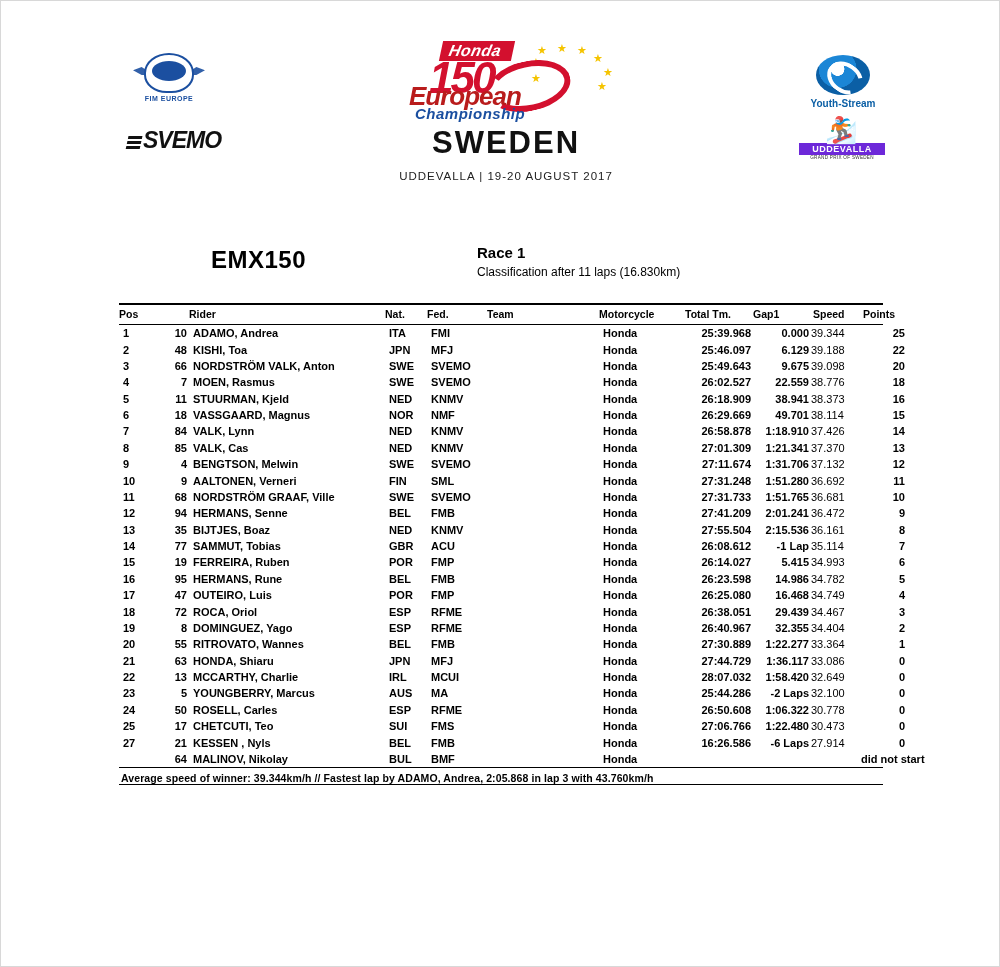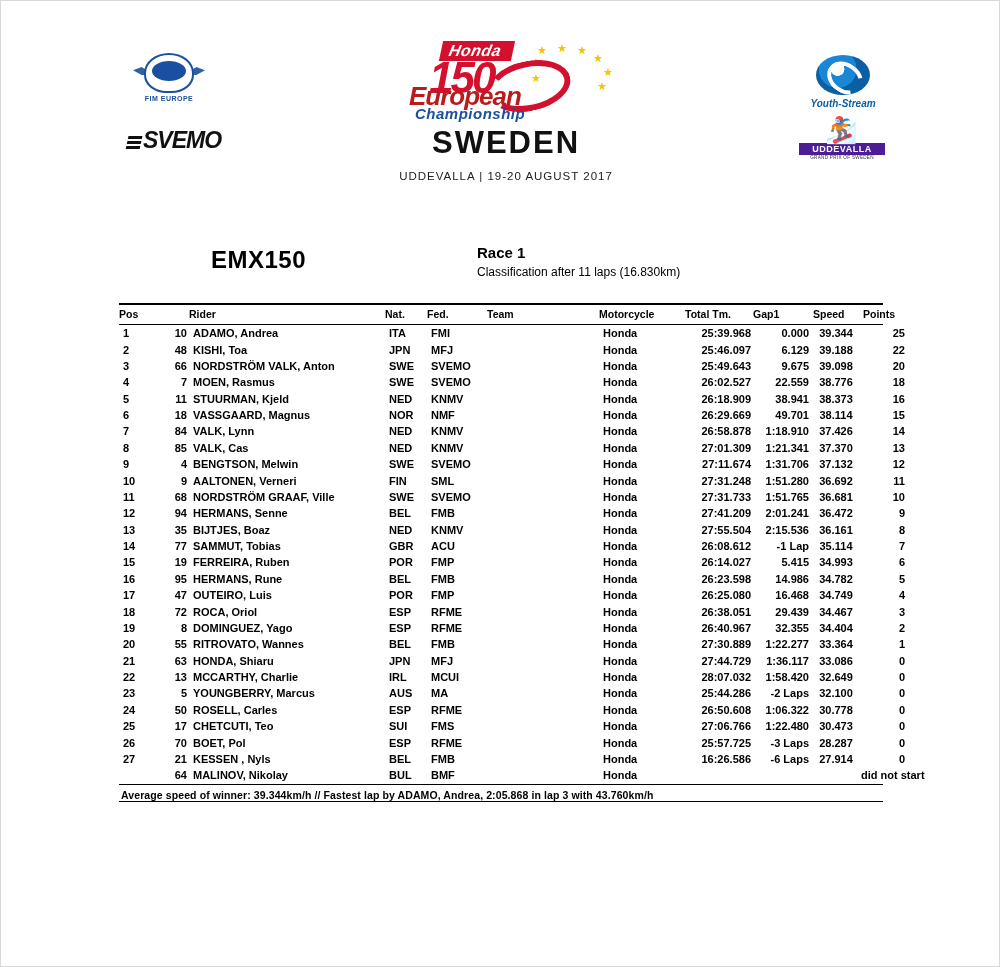--- a/index.html
+++ b/index.html
@@ -209,38 +209,37 @@
     left: 10px; top: 8px;
     width: 30px; height: 22px;
     border: 4px solid #fff;
     border-right-color: transparent;
     border-radius: 50%;
     transform: rotate(35deg);
   }
   .ys-text {
     font-size: 10px;
     font-weight: bold;
-    font-style: italic;
     color: #0b5fa5;
     margin-top: 3px;
   }
   .uddevalla-logo {
     position: absolute;
     left: 798px;
     top: 116px;
     width: 86px;
     text-align: center;
   }
   .udd-rider {
     font-size: 26px;
     line-height: 26px;
     color: #111;
   }
   .udd-band {
-    background: #4c1d95;
+    background: #6d28d9;
     color: #fff;
     font-size: 9px;
     font-weight: bold;
     letter-spacing: .5px;
     padding: 1px 0;
   }
   .udd-sub {
     font-size: 4.6px;
     letter-spacing: .3px;
     color: #333;
@@ -309,21 +308,21 @@
   }
   .c-pos    { width: 34px; font-weight: bold; }
   .c-num    { width: 30px; text-align: right; font-weight: bold; padding-right: 6px !important; }
   .c-rider  { width: 196px; font-weight: bold; }
   .c-nat    { width: 42px; font-weight: bold; }
   .c-fed    { width: 60px; font-weight: bold; }
   .c-team   { width: 112px; font-weight: bold; }
   .c-moto   { width: 86px; font-weight: bold; }
   .c-total  { width: 62px; text-align: right; font-weight: bold; }
   .c-gap    { width: 58px; text-align: right; font-weight: bold; padding-right: 2px !important; }
-  .c-speed  { width: 50px; text-align: center; font-weight: bold; }
+  .c-speed  { width: 50px; text-align: left; font-weight: normal; }
   .c-points { width: 44px; text-align: right; font-weight: bold; }
 
   th.c-pos   { padding-left: 4px; }
   th.c-rider { padding-left: 0; }
   th.c-num   { text-align: left; }
   th.c-total { text-align: right; }
   th.c-gap   { text-align: left; padding-left: 6px !important; }
   th.c-speed { text-align: right; }
   th.c-points{ text-align: right; }
   th.c-team  { padding-left: 12px; }
@@ -739,33 +738,20 @@
             <td class="c-nat">SUI</td>
             <td class="c-fed">FMS</td>
             <td class="c-team"></td>
             <td class="c-moto">Honda</td>
             <td class="c-total">27:06.766</td>
             <td class="c-gap">1:22.480</td>
             <td class="c-speed">30.473</td>
             <td class="c-points">0</td>
           </tr>
           <tr>
-            <td class="c-pos">26</td>
-            <td class="c-num">70</td>
-            <td class="c-rider">BOET, Pol</td>
-            <td class="c-nat">ESP</td>
-            <td class="c-fed">RFME</td>
-            <td class="c-team"></td>
-            <td class="c-moto">Honda</td>
-            <td class="c-total">25:57.725</td>
-            <td class="c-gap">-3 Laps</td>
-            <td class="c-speed">28.287</td>
-            <td class="c-points">0</td>
-          </tr>
-          <tr>
             <td class="c-pos">27</td>
             <td class="c-num">21</td>
             <td class="c-rider">KESSEN , Nyls</td>
             <td class="c-nat">BEL</td>
             <td class="c-fed">FMB</td>
             <td class="c-team"></td>
             <td class="c-moto">Honda</td>
             <td class="c-total">16:26.586</td>
             <td class="c-gap">-6 Laps</td>
             <td class="c-speed">27.914</td>

